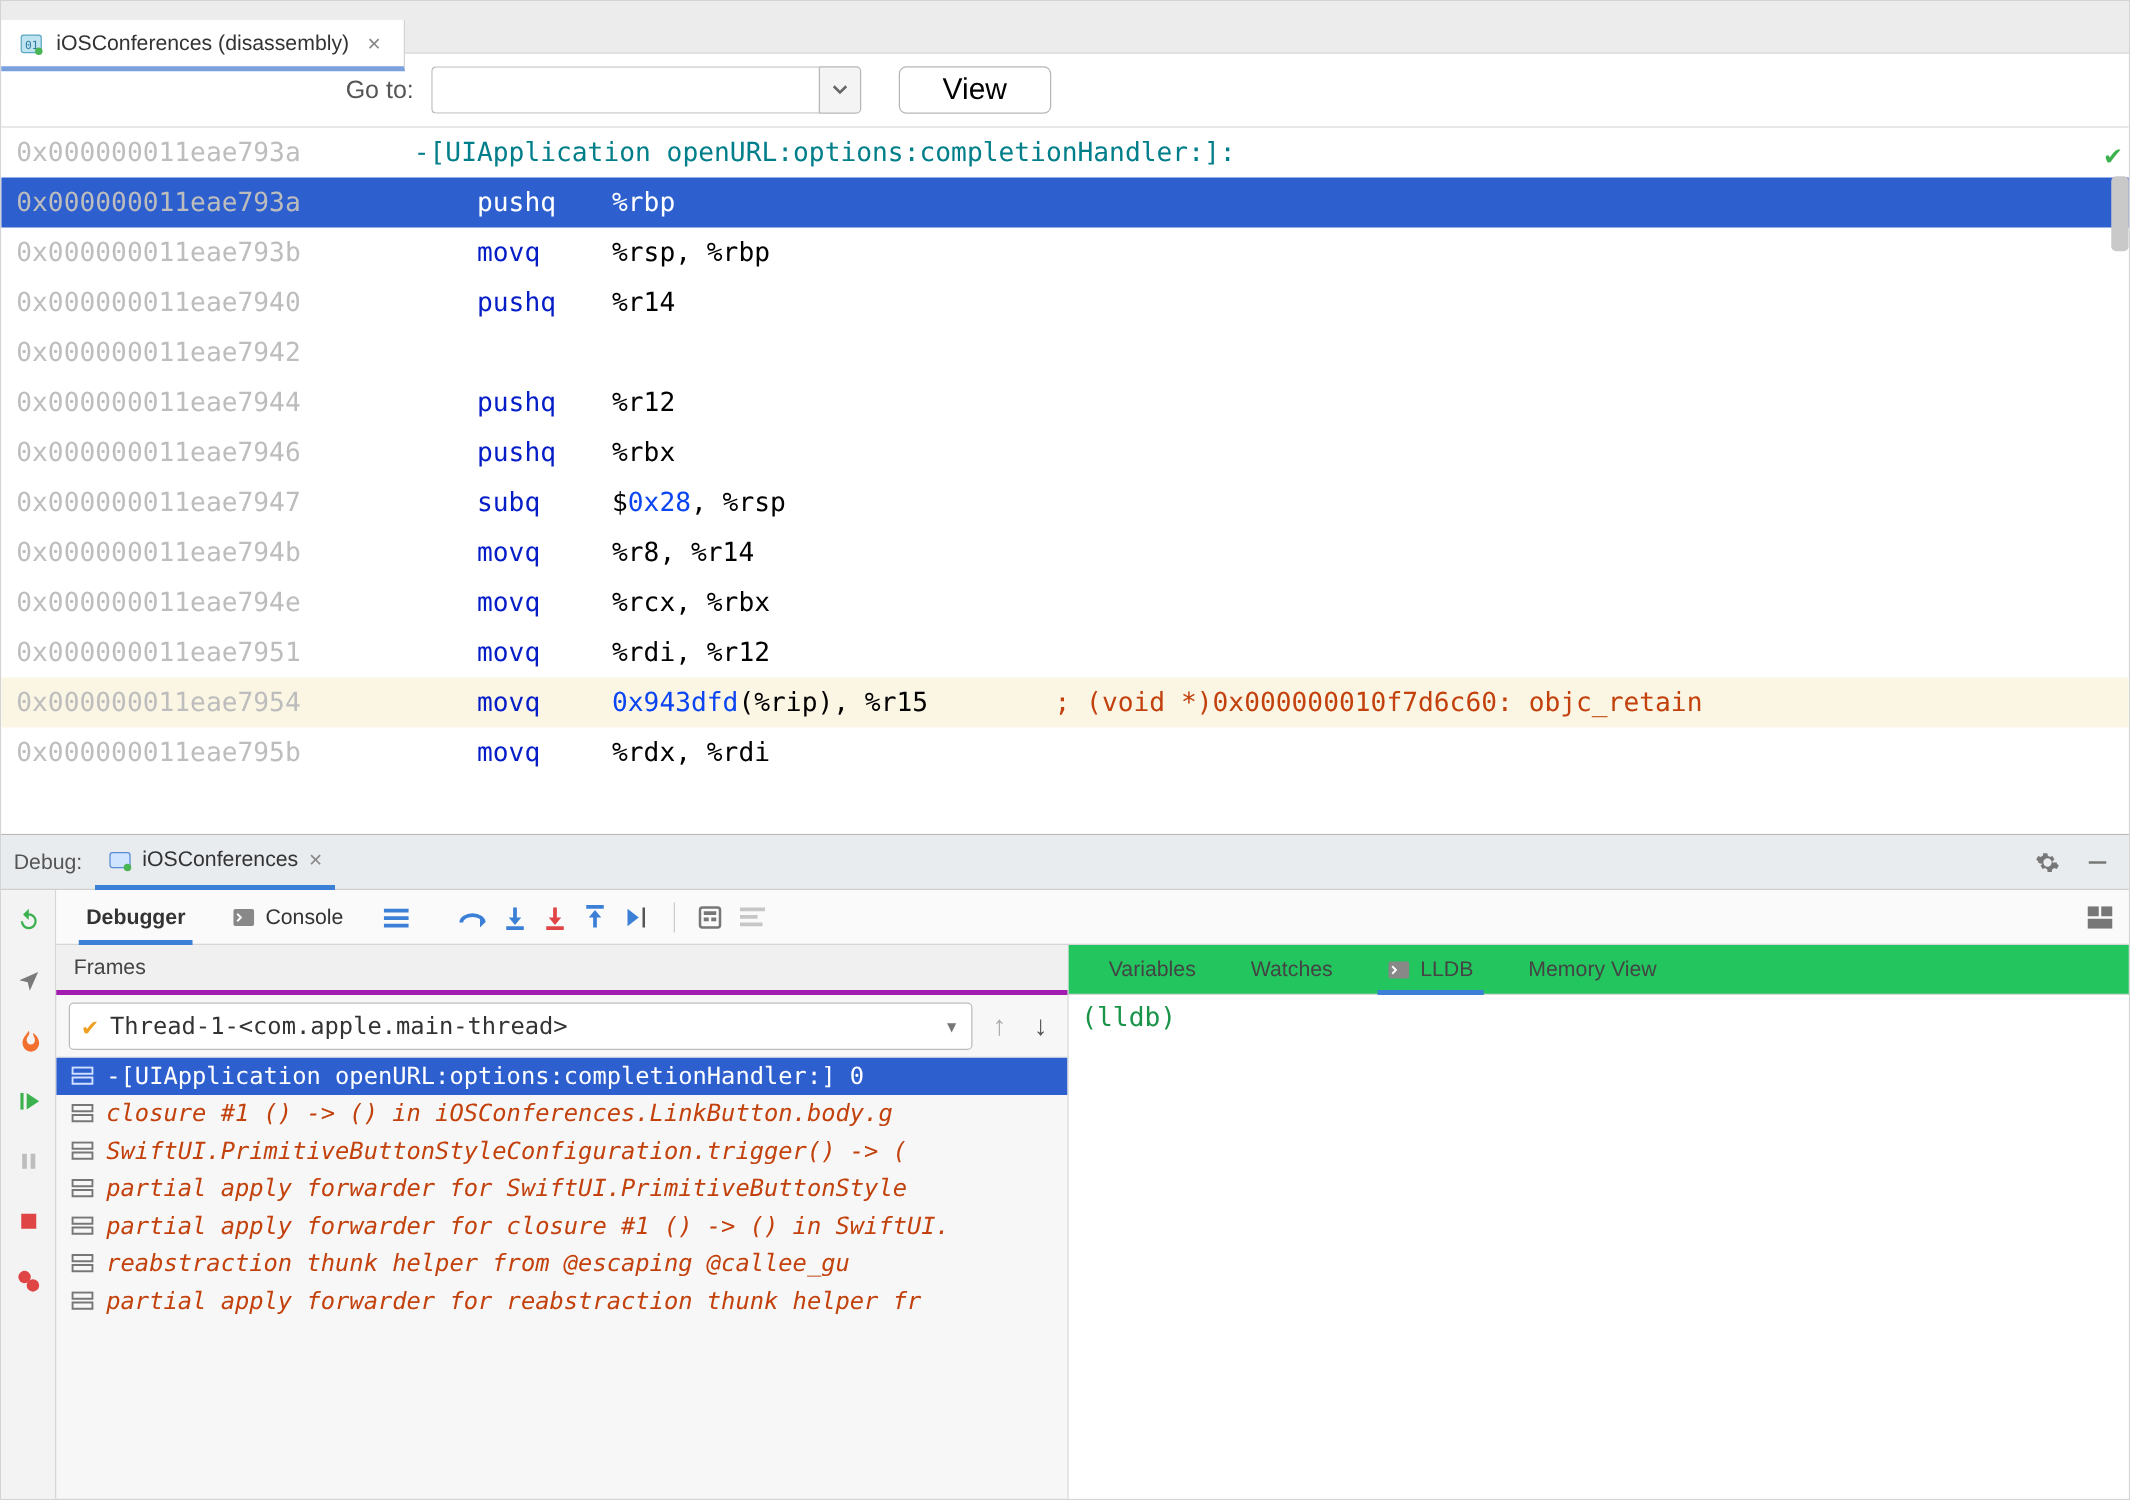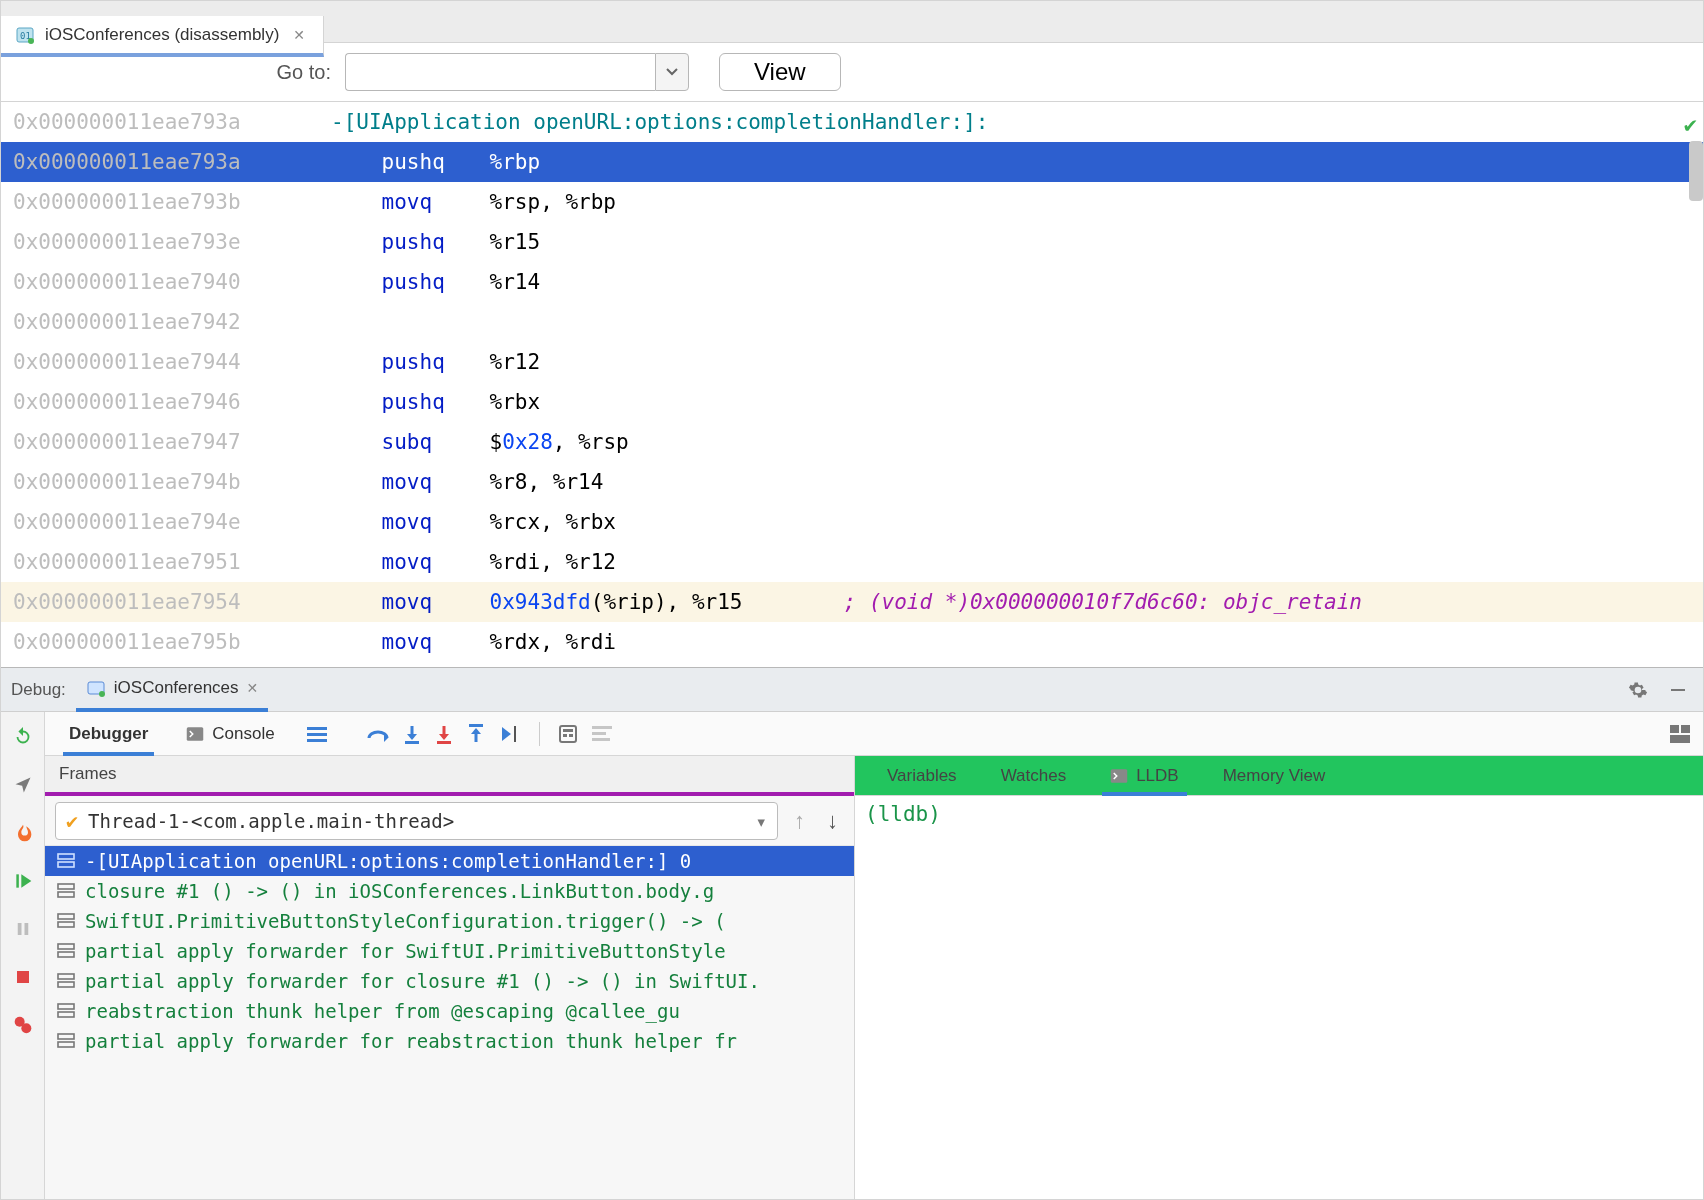--- a/index.html
+++ b/index.html
@@ -26,21 +26,21 @@
   .disasm-row.header { color: #007e8a; background: #fff; border-top: 1px solid #d4d4d4; }
   .disasm-row.selected { background: #2d5fcf; color: #fff; }
   .disasm-row.highlight { background: #fbf5e4; }
   .addr { width: 330px; padding-left: 12px; color: #bdbdbd; }
   .disasm-row.selected .addr { color: #bdbdbd; }
   .disasm-row.highlight .addr { color: #bdbdbd; }
   .body { flex: 1; }
   .mnem { color: #041dc6; display: inline-block; width: 108px; }
   .op   { color: #000; }
   .num  { color: #0a45f1; }
-  .cmt  { color: #a21caf; font-style: italic; }
+  .cmt  { color: #c2410c; }
   .disasm-row.selected .mnem,
   .disasm-row.selected .op,
   .disasm-row.selected .reg { color: #fff; }
   .check-badge { position: absolute; right: 6px; top: 4px; color: #3cb24f; font-size: 22px; }
   .mini-scroll { position: absolute; right: 0; top: 40px; width: 14px; height: 60px; background: #c9c9c9; border-radius: 4px; }
 
   
   .debug-wrap { flex: 1 1 auto; display: flex; flex-direction: column; border-top: 1px solid #b8b8b8; min-height: 0; }
   .debug-header { height: 44px; background: #e9ecef; border-bottom: 1px solid #cfcfcf; display: flex; align-items: center; padding: 0 10px; gap: 10px; }
   .debug-header .dh-label { color: #555; }
@@ -73,21 +73,21 @@
   .thread-row { height: 50px; display: flex; align-items: center; gap: 10px; padding: 6px 10px; border-bottom: 1px solid #e8e8e8; }
   .thread-select { flex: 1; display: flex; align-items: center; gap: 10px; height: 38px; border: 1px solid #bcbcbc; border-radius: 4px; padding: 0 10px; background: #fff; cursor: pointer; font-family: "SF Mono", Menlo, monospace; font-size: 19px; }
   .thread-select .chk { color: #f0a020; font-size: 20px; }
   .thread-select .dd { margin-left: auto; color: #777; }
   .nav-arrow { color: #aaa; font-size: 22px; padding: 0 6px; cursor: pointer; }
   .frame-list { flex: 1; overflow: hidden; }
   .frame-row { display: flex; align-items: center; gap: 10px; padding: 4px 12px; font-family: "SF Mono", Menlo, monospace; font-size: 19px; white-space: nowrap; overflow: hidden; }
   .frame-row.sel { background: #2d5fcf; color: #fff; }
   .frame-icon { color: #777; flex: 0 0 auto; }
   .frame-row.sel .frame-icon { color: #cfe0ff; }
-  .frame-row:not(.sel) { color: #15803d; }
+  .frame-row:not(.sel) { color: #c2410c; font-style: italic; }
 
   .right-pane { flex: 1; display: flex; flex-direction: column; min-width: 0; }
   .var-tabs { height: 40px; background: #22c55e; display: flex; align-items: stretch; gap: 0; border-bottom: 1px solid #d6d6d6; padding-left: 10px; }
   .var-tab { padding: 0 22px; display: flex; align-items: center; gap: 8px; cursor: pointer; color: #444; position: relative; }
   .var-tab.active::after { content: ""; position: absolute; left: 14px; right: 14px; bottom: -1px; height: 4px; background: #3b7fd6; }
   .lldb-body { flex: 1; background: #fff; padding: 6px 10px; font-family: "SF Mono", Menlo, monospace; font-size: 21px; color: #1a9449; }
 
   svg { display: block; }
 </style>
 </head>
@@ -122,21 +122,20 @@
     <button class="view-btn">View</button>
   </div>
 
   <div class="disasm">
     <span class="check-badge">✔</span>
     <div class="mini-scroll"></div>
     <div id="disasm-rows">
         <div class="disasm-row header"><span class="addr">0x000000011eae793a</span><span class="body">-[UIApplication openURL:options:completionHandler:]:</span></div>
         <div class="disasm-row selected"><span class="addr">0x000000011eae793a</span><span class="body">    <span class="mnem">pushq</span><span class="op">%rbp</span></span></div>
         <div class="disasm-row"><span class="addr">0x000000011eae793b</span><span class="body">    <span class="mnem">movq</span><span class="op">%rsp, %rbp</span></span></div>
-        <div class="disasm-row"><span class="addr">0x000000011eae793e</span><span class="body">    <span class="mnem">pushq</span><span class="op">%r15</span></span></div>
         <div class="disasm-row"><span class="addr">0x000000011eae7940</span><span class="body">    <span class="mnem">pushq</span><span class="op">%r14</span></span></div>
         <div class="disasm-row"><span class="addr">0x000000011eae7942</span></div>
         <div class="disasm-row"><span class="addr">0x000000011eae7944</span><span class="body">    <span class="mnem">pushq</span><span class="op">%r12</span></span></div>
         <div class="disasm-row"><span class="addr">0x000000011eae7946</span><span class="body">    <span class="mnem">pushq</span><span class="op">%rbx</span></span></div>
         <div class="disasm-row"><span class="addr">0x000000011eae7947</span><span class="body">    <span class="mnem">subq</span><span class="op">$</span><span class="num">0x28</span><span class="op">, %rsp</span></span></div>
         <div class="disasm-row"><span class="addr">0x000000011eae794b</span><span class="body">    <span class="mnem">movq</span><span class="op">%r8, %r14</span></span></div>
         <div class="disasm-row"><span class="addr">0x000000011eae794e</span><span class="body">    <span class="mnem">movq</span><span class="op">%rcx, %rbx</span></span></div>
         <div class="disasm-row"><span class="addr">0x000000011eae7951</span><span class="body">    <span class="mnem">movq</span><span class="op">%rdi, %r12</span></span></div>
         <div class="disasm-row highlight"><span class="addr">0x000000011eae7954</span><span class="body">    <span class="mnem">movq</span><span class="num">0x943dfd</span><span class="op">(%rip), %r15</span>        <span class="cmt">; (void *)0x000000010f7d6c60: objc_retain</span></span></div>
         <div class="disasm-row"><span class="addr">0x000000011eae795b</span><span class="body">    <span class="mnem">movq</span><span class="op">%rdx, %rdi</span></span></div>

